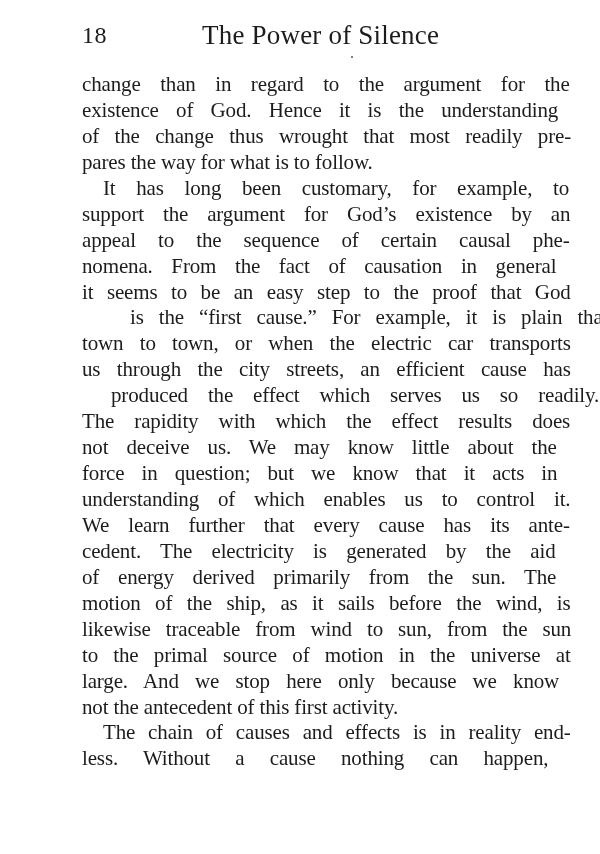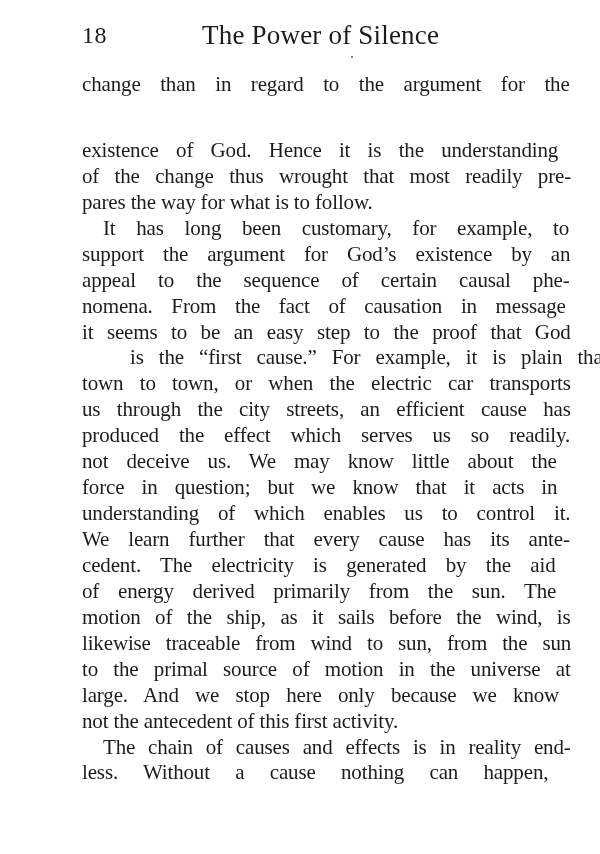--- a/index.html
+++ b/index.html
@@ -85,32 +85,33 @@
 
 <div class="page">
   <div class="header">
     <span class="page-number">18</span>
     <span class="running-title">The Power of Silence</span>
   </div>
   <div class="speck"></div>
 
   <div class="body-text" id="body-text">
       <span class="line" style="white-space: nowrap; letter-spacing: -0.15px; word-spacing: 14.4688px; text-align-last: left; text-align: left;">change than in regard to the argument for the</span>
-      <span class="line" style="white-space: nowrap; letter-spacing: -0.15px; word-spacing: 12.2148px; text-align-last: left; text-align: left; margin-top: 40px;">existence of God.  Hence it is the understanding</span>
+      <span class="line" style="white-space: nowrap; letter-spacing: -0.15px; word-spacing: 12.2148px; text-align-last: left; text-align: left;">existence of God.  Hence it is the understanding</span>
       <span class="line" style="white-space: nowrap; letter-spacing: -0.15px; word-spacing: 10.2891px; text-align-last: left; text-align: left;">of the change thus wrought that most readily pre-</span>
       <span class="line last" style="white-space: nowrap; letter-spacing: -0.15px;">pares the way for what is to follow.</span>
       <span class="line indent" style="white-space: nowrap; letter-spacing: -0.15px; word-spacing: 15.625px; text-align-last: left; text-align: left;">It has long been customary, for example, to</span>
       <span class="line" style="white-space: nowrap; letter-spacing: -0.15px; word-spacing: 13.9085px; text-align-last: left; text-align: left;">support the argument for God’s existence by an</span>
       <span class="line" style="white-space: nowrap; letter-spacing: -0.15px; word-spacing: 17.0513px; text-align-last: left; text-align: left;">appeal to the sequence of certain causal phe-</span>
-      <span class="line" style="white-space: nowrap; letter-spacing: -0.15px; word-spacing: 13.582px; text-align-last: left; text-align: left;">nomena.  From the fact of causation in message</span>
+      <span class="line" style="white-space: nowrap; letter-spacing: -0.15px; word-spacing: 13.582px; text-align-last: left; text-align: left;">nomena.  From the fact of causation in general</span>
       <span class="line" style="white-space: nowrap; letter-spacing: -0.15px; word-spacing: 8.44886px; text-align-last: left; text-align: left;">it seems to be an easy step to the proof that God</span>
       <span class="line" style="white-space: nowrap; letter-spacing: -0.15px; word-spacing: 9.99844px; text-align-last: left; text-align: center; margin-left: 48px;">is the “first cause.”  For example, it is plain that</span>
       <span class="line" style="white-space: nowrap; letter-spacing: -0.15px; word-spacing: 11.2012px; text-align-last: left; text-align: left;">town to town, or when the electric car transports</span>
       <span class="line" style="white-space: nowrap; letter-spacing: -0.15px; word-spacing: 11.2852px; text-align-last: left; text-align: left;">us through the city streets, an efficient cause has</span>
-      <span class="line" style="white-space: nowrap; letter-spacing: -0.15px; word-spacing: 14.8438px; text-align-last: left; text-align: right;">produced the effect which serves us so readily.</span>
+      <span class="line" style="white-space: nowrap; letter-spacing: -0.15px; word-spacing: 14.8438px; text-align-last: left; text-align: right; margin-left: 29px;">produced the effect which serves us so readily.</span>
+      <span class="line" style="white-space: nowrap; letter-spacing: -0.15px; word-spacing: 15.0536px; text-align-last: left; text-align: left;">The rapidity with which the effect results does</span>
       <span class="line" style="white-space: nowrap; letter-spacing: -0.15px; word-spacing: 12.9583px; text-align-last: left; text-align: left;">not deceive us.  We may know little about the</span>
       <span class="line" style="white-space: nowrap; letter-spacing: -0.15px; word-spacing: 12.0516px; text-align-last: left; text-align: left;">force in question;  but we know that it acts in</span>
       <span class="line" style="white-space: nowrap; letter-spacing: -0.15px; word-spacing: 13.8147px; text-align-last: left; text-align: left;">understanding of which enables us to control it.</span>
       <span class="line" style="white-space: nowrap; letter-spacing: -0.15px; word-spacing: 13.9668px; text-align-last: left; text-align: left;">We learn further that every cause has its ante-</span>
       <span class="line" style="white-space: nowrap; letter-spacing: -0.15px; word-spacing: 14.2305px; text-align-last: left; text-align: left;">cedent.  The electricity is generated by the aid</span>
       <span class="line" style="white-space: nowrap; letter-spacing: -0.15px; word-spacing: 13.6719px; text-align-last: left; text-align: left;">of energy derived primarily from the sun.  The</span>
       <span class="line" style="white-space: nowrap; letter-spacing: -0.15px; word-spacing: 9.37656px; text-align-last: left; text-align: left;">motion of the ship, as it sails before the wind, is</span>
       <span class="line" style="white-space: nowrap; letter-spacing: -0.15px; word-spacing: 9.9375px; text-align-last: left; text-align: left;">likewise traceable from wind to sun, from the sun</span>
       <span class="line" style="white-space: nowrap; letter-spacing: -0.15px; word-spacing: 10.2031px; text-align-last: left; text-align: left;">to the primal source of motion in the universe at</span>
       <span class="line" style="white-space: nowrap; letter-spacing: -0.15px; word-spacing: 11.1597px; text-align-last: left; text-align: left;">large.  And we stop here only because we know</span>

